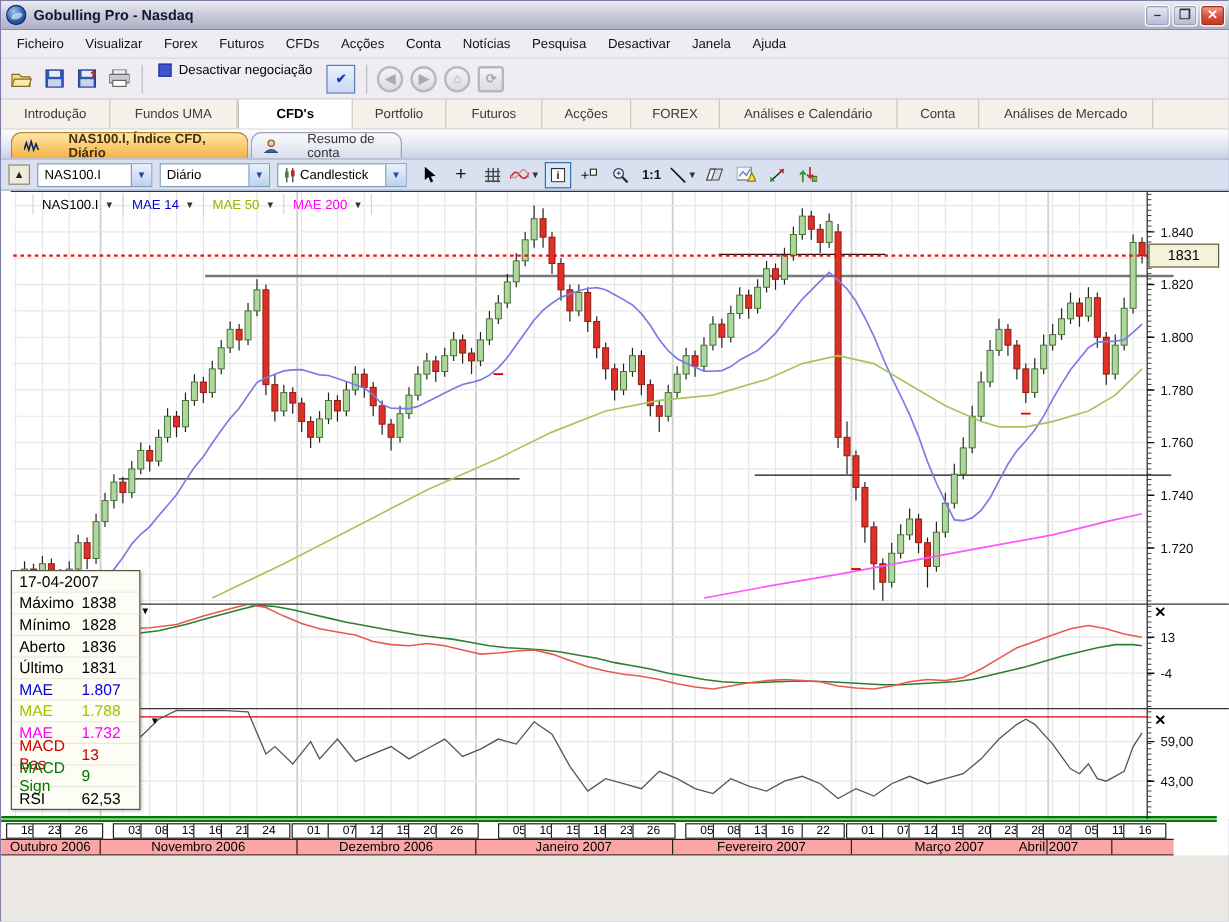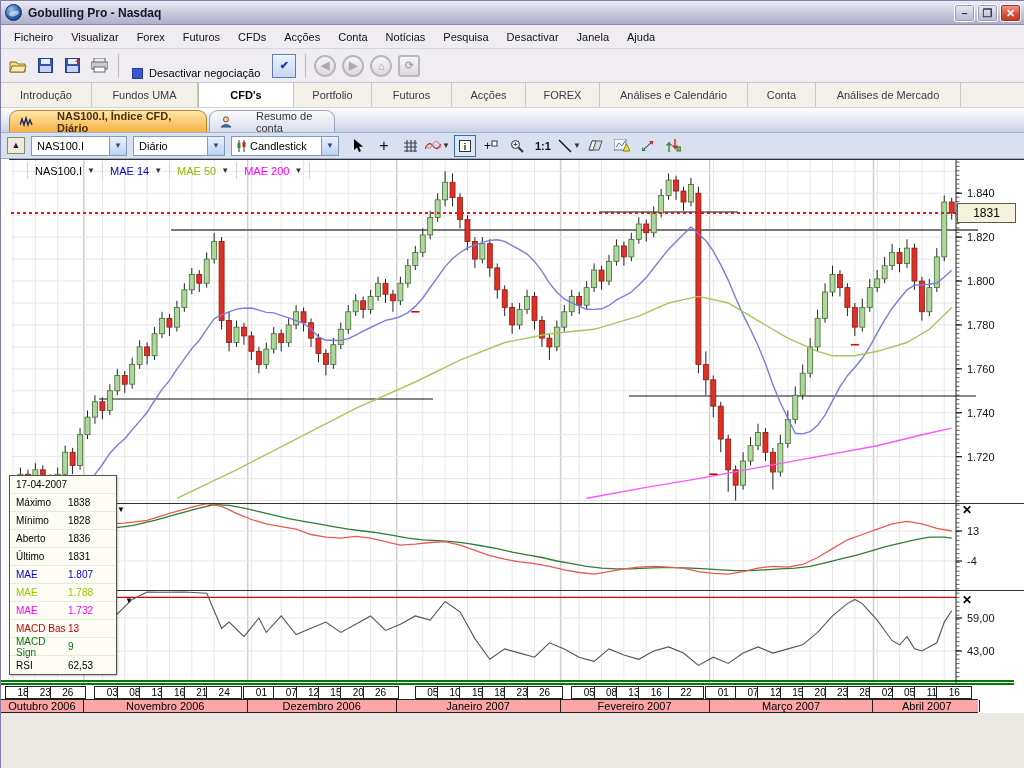--- a/index.html
+++ b/index.html
@@ -25,21 +25,21 @@
   
   #menubar { position:absolute; left:0; top:24px; width:1024px; height:24px; background:#EFEDF1;
     display:flex; align-items:center; padding-left:4px; border-bottom:1px solid #D8D5DC; }
   .menu-item { padding:3px 9px; color:#111; cursor:default; }
 
   
   #toolbar { position:absolute; left:0; top:48px; width:1024px; height:34px; background:#EFEDF1;
     display:flex; align-items:center; padding-left:4px; border-bottom:1px solid #C9C6CE; }
   .tbtn { width:26px; height:26px; display:flex; align-items:center; justify-content:center; margin-right:1px; }
   .tsep { width:1px; height:24px; background:#BDBAC2; margin:0 5px; }
-  .toggle-trading { display:flex; align-items:flex-end; height:26px; padding:0 8px; }
+  .toggle-trading { display:flex; align-items:flex-start; height:26px; padding:0 8px; }
   .blue-sq { width:11px; height:11px; background:#3A57D0; border:1px solid #24379A; margin-right:6px; }
   .check-btn { width:24px; height:24px; border:1px solid #5E7FB5; background:linear-gradient(180deg,#EAF1FB,#C7D8F2);
     display:flex; align-items:center; justify-content:center; margin:0 4px; }
   .navbtn { width:22px; height:22px; border-radius:50%; border:2px solid #B9B6BE; margin:0 3px;
     display:flex; align-items:center; justify-content:center; color:#ABA8B0; font-weight:bold; font-size:11px;
     background:linear-gradient(180deg,#F5F4F7,#DDDAE0); }
   .navbtn.square { border-radius:3px; }
 
   
   #maintabs { position:absolute; left:0; top:82px; width:1024px; height:25px; background:#F3F1EA;
@@ -81,21 +81,21 @@
   .legend-item .la { font-size:8px; color:#333; margin-left:5px; }
   .price-flag { position:absolute; left:956px; top:44px; width:59px; height:20px; background:#F5F2DA;
     border:1px solid #5C5C45; color:#000; font-size:12px; display:flex; align-items:center; justify-content:center; }
   .pane-close { position:absolute; width:16px; height:14px; font-weight:bold; font-size:12px; line-height:13px;
     text-align:center; color:#000; }
   .pane-mark { position:absolute; font-size:8px; color:#000; }
 
   
   #tooltip { position:absolute; left:8px; top:316px; width:108px; background:#FDFDF6; border:1px solid #55554A;
     box-shadow:1px 1px 2px rgba(0,0,0,.25); }
-  .tip-row { height:18px; display:flex; align-items:center; padding:0 6px; border-bottom:1px solid #EAEADC; font-size:10px; }
+  .tip-row { height:18px; display:flex; align-items:center; padding:0 6px; border-bottom:1px solid #EAEADC; font-size:13px; }
   .tip-row:last-child { border-bottom:none; }
   .tip-row .tl { flex:1; }
   .tip-row .tv { width:42px; }
 
   
   #xaxis { position:absolute; left:0; top:682px; width:1024px; height:30px; background:#fff; }
   #xaxis .greenline { position:absolute; left:0; top:0; width:1013px; height:2px; background:#067806; }
   .day-cell { position:absolute; top:3px; height:13px; width:36px; background:#fff; border:1px solid #222;
     font-size:10px; text-align:center; line-height:11px; color:#000; }
   #monthrow { position:absolute; left:0; top:16px; width:977px; height:14px; border-top:1px solid #222; border-bottom:1px solid #222; background:#fca5a5; }
@@ -870,21 +870,21 @@
 
   <div id="xaxis">
     <div class="greenline"></div>
     <div id="monthrow">
         <div class="month-cell" style="left: 0px; width: 82.8px;">Outubro 2006</div>
         <div class="month-cell" style="left: 82.8px; width: 163.9px;">Novembro 2006</div>
         <div class="month-cell" style="left: 246.7px; width: 149px;">Dezembro 2006</div>
         <div class="month-cell" style="left: 395.7px; width: 163.9px;">Janeiro 2007</div>
         <div class="month-cell" style="left: 559.6px; width: 149px;">Fevereiro 2007</div>
         <div class="month-cell" style="left: 708.6px; width: 163.9px;">Março 2007</div>
-        <div class="month-cell" style="left: 874px; width: 104.5px;">Abril 2007</div>
+        <div class="month-cell" style="left: 821px; width: 104.5px;">Abril 2007</div>
       </div>
   <div class="day-cell" style="left: 4px;">18</div>
       <div class="day-cell" style="left: 26.35px;">23</div>
       <div class="day-cell" style="left: 48.7px;">26</div>
       <div class="day-cell" style="left: 93.4px;">03</div>
       <div class="day-cell" style="left: 115.75px;">08</div>
       <div class="day-cell" style="left: 138.1px;">13</div>
       <div class="day-cell" style="left: 160.45px;">16</div>
       <div class="day-cell" style="left: 182.8px;">21</div>
       <div class="day-cell" style="left: 205.15px;">24</div>

